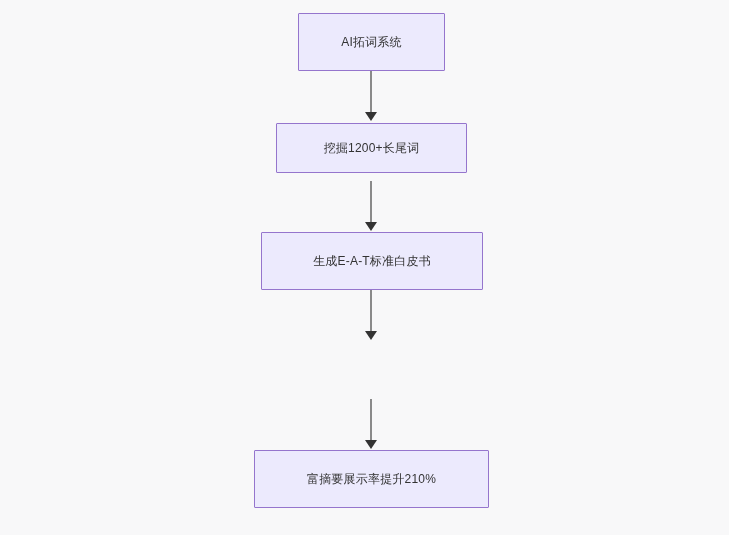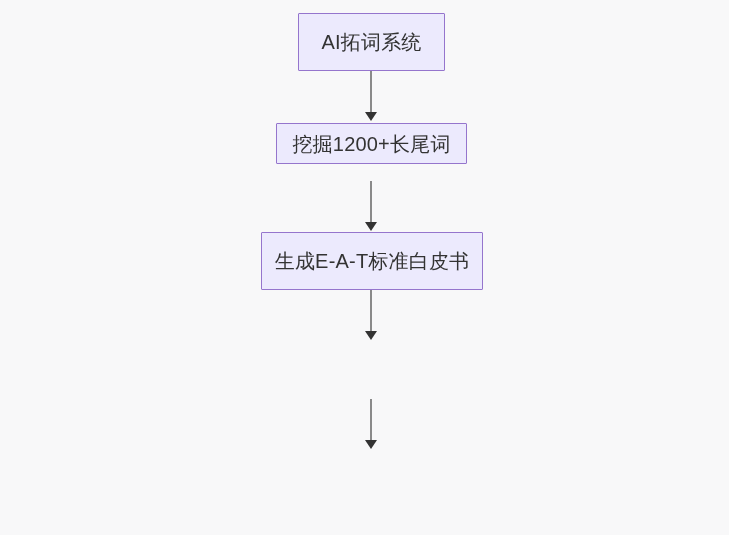--- a/index.html
+++ b/index.html
@@ -21,21 +21,21 @@
   .node {
     position: absolute;
     box-sizing: border-box;
     background: #eceafd;
     border: 1.6px solid #9575cd;
     border-radius: 1px;
     display: flex;
     align-items: center;
     justify-content: center;
     color: #333333;
-    font-size: 20px;
+    font-size: 12px;
     line-height: 1;
     letter-spacing: 0.2px;
     white-space: nowrap;
   }
   .node-label {
     display: block;
     padding: 0 2px;
   }
   .connector {
     position: absolute;
@@ -65,21 +65,21 @@
 
   <div class="node" style="left:298px; top:13px; width:147px; height:58px;">
     <span class="node-label">AI拓词系统</span>
   </div>
 
   <div class="connector" style="left:364px; top:71px; height:50px;">
     <div class="line"></div>
     <div class="head"></div>
   </div>
 
-  <div class="node" style="left:276px; top:123px; width:191px; height:41px;">
+  <div class="node" style="left:276px; top:123px; width:191px; height:50px;">
     <span class="node-label">挖掘1200+长尾词</span>
   </div>
 
   <div class="connector" style="left:364px; top:181px; height:50px;">
     <div class="line"></div>
     <div class="head"></div>
   </div>
 
   <div class="node" style="left:261px; top:232px; width:222px; height:58px;">
     <span class="node-label">生成E-A-T标准白皮书</span>
@@ -89,14 +89,17 @@
     <div class="line"></div>
     <div class="head"></div>
   </div>
 
 
   <div class="connector" style="left:364px; top:399px; height:50px;">
     <div class="line"></div>
     <div class="head"></div>
   </div>
 
+  <div class="node" style="left:254px; top:450px; width:235px; height:58px;">
+    <span class="node-label">富摘要展示率提升210%</span>
+  </div>
 
 </div>
 
 </body></html>

